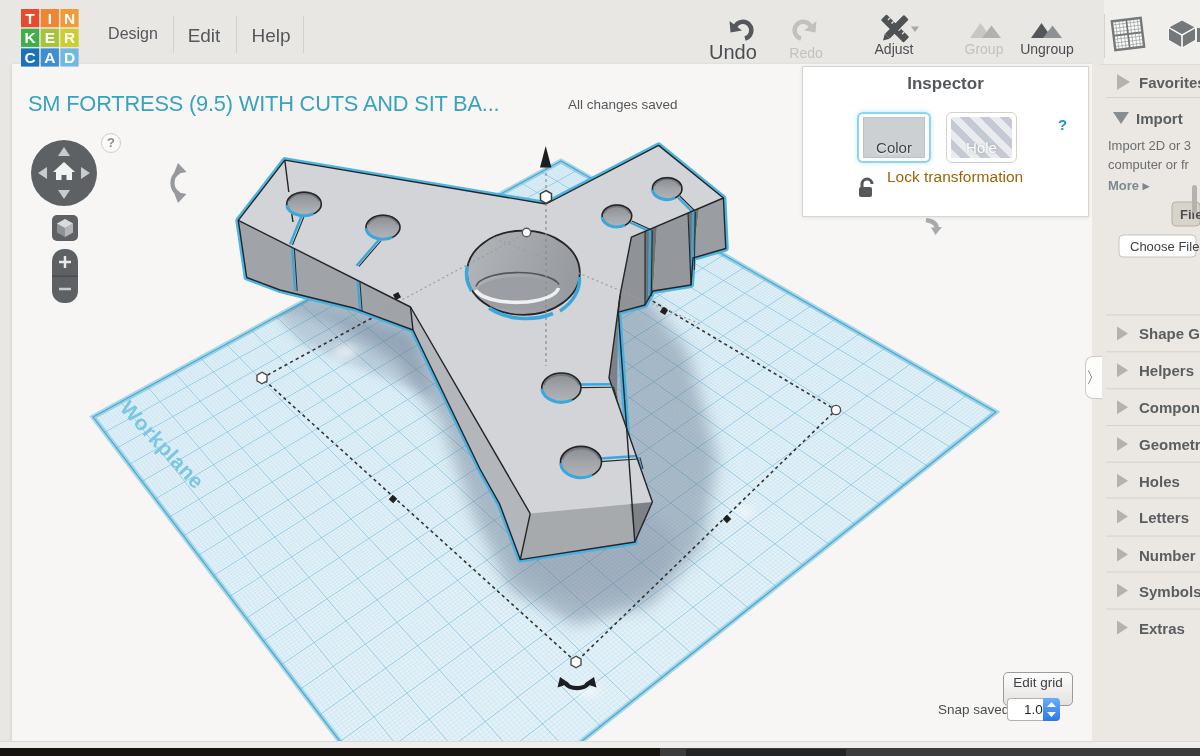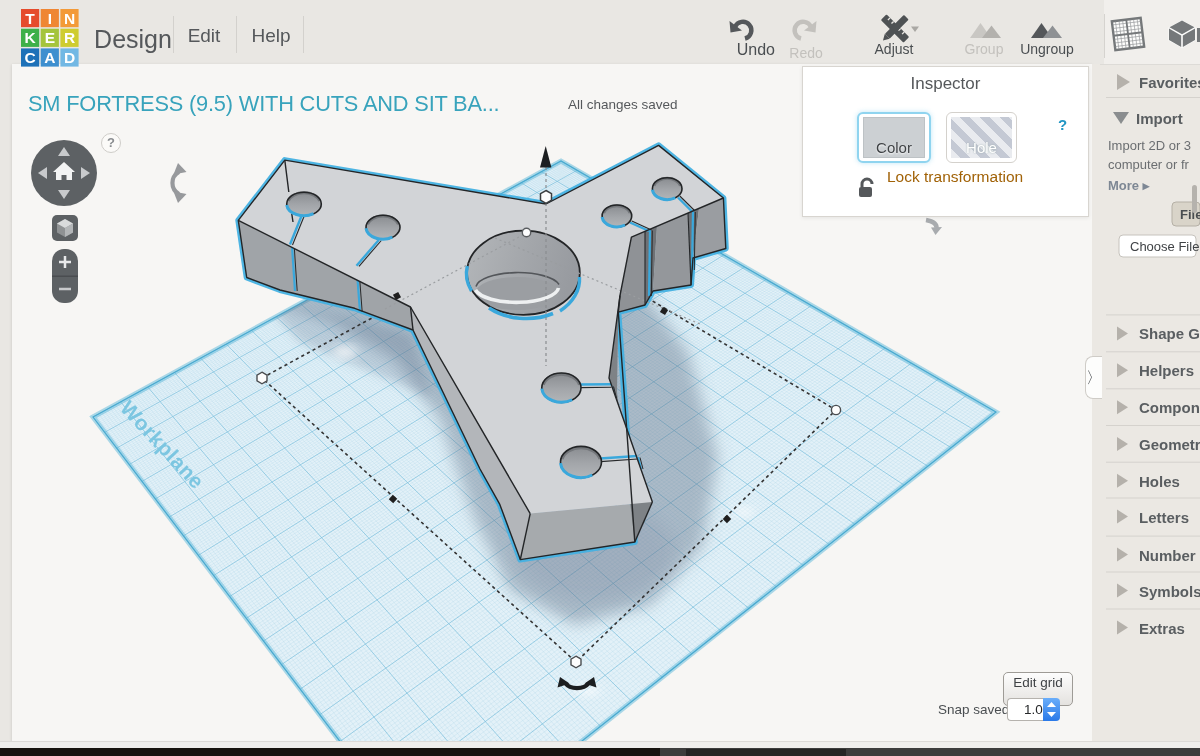--- a/index.html
+++ b/index.html
@@ -218,21 +218,21 @@
     <rect x="39.4" y="19.7" width="18.2" height="18.2" fill="#cfcc30"></rect>
     <text x="48.5" y="34.3" font-size="15.5" font-weight="bold" fill="#fff" text-anchor="middle">R</text>
     <rect x="0.0" y="39.4" width="18.2" height="18.2" fill="#1d71b8"></rect>
     <text x="9.1" y="54.0" font-size="15.5" font-weight="bold" fill="#fff" text-anchor="middle">C</text>
     <rect x="19.7" y="39.4" width="18.2" height="18.2" fill="#3d8fcf"></rect>
     <text x="28.799999999999997" y="54.0" font-size="15.5" font-weight="bold" fill="#fff" text-anchor="middle">A</text>
     <rect x="39.4" y="39.4" width="18.2" height="18.2" fill="#72b8e4"></rect>
     <text x="48.5" y="54.0" font-size="15.5" font-weight="bold" fill="#fff" text-anchor="middle">D</text>
   </svg>
 
-<div class="abs" style="left:83px;top:25px;width:100px;text-align:center;font-size:25px;color:#55585b">Design</div>
+<div class="abs" style="left:83px;top:25px;width:100px;text-align:center;font-size:16px;color:#55585b">Design</div>
 <div class="abs" style="left:169px;top:25px;width:70px;text-align:center;font-size:19px;color:#55585b">Edit</div>
 <div class="abs" style="left:236px;top:25px;width:70px;text-align:center;font-size:19px;color:#55585b">Help</div>
 <div class="abs" style="left:173px;top:16px;width:1px;height:37px;background:#d3d1cd"></div>
 <div class="abs" style="left:236px;top:16px;width:1px;height:37px;background:#d3d1cd"></div>
 <div class="abs" style="left:303px;top:16px;width:1px;height:37px;background:#d3d1cd"></div>
 
 <svg class="abs" style="left:690px;top:10px" width="510" height="54">
 
  <path d="M45 17 a 8.5 8.5 0 1 1 10 11.5" stroke="#55585b" stroke-width="4.4" fill="none"></path>
  <path d="M39.5 11 l1 11.5 l11.5 -2 Z" fill="#55585b"></path>
@@ -257,21 +257,21 @@
   </g>
  </g>
  <path d="M221 16.5 l8 0 l-4 5.5 Z" fill="#aaa8a4"></path>
 
  <path d="M280 28 l10.5 -15 l10.5 15 Z" fill="#c9c7c3"></path>
  <path d="M292 28 l9.5 -12.5 l9.5 12.5 Z" fill="#b3b1ad"></path>
 
  <path d="M341 28 l10.5 -15 l10.5 15 Z" fill="#54575a"></path>
  <path d="M353 28 l9.5 -12.5 l9.5 12.5 Z" fill="#8e9194"></path>
 </svg>
-<div class="abs" style="left:709px;top:41px;width:66px;text-align:right;font-size:16px;color:#4a4e51">Undo</div>
+<div class="abs" style="left:709px;top:41px;width:66px;text-align:left;font-size:20px;color:#4a4e51">Undo</div>
 <div class="abs" style="left:773px;top:45px;width:66px;text-align:center;font-size:14px;color:#c3c1bd">Redo</div>
 <div class="abs" style="left:861px;top:41px;width:66px;text-align:center;font-size:14px;color:#4a4e51">Adjust</div>
 <div class="abs" style="left:951px;top:41px;width:66px;text-align:center;font-size:14px;color:#c3c1bd">Group</div>
 <div class="abs" style="left:1007px;top:41px;width:80px;text-align:center;font-size:14px;color:#4a4e51">Ungroup</div>
 
 <div class="abs" style="left:1104px;top:0;width:96px;height:64px;background:#f1efec"></div>
 <svg class="abs" style="left:1096px;top:10px" width="104" height="54">
  <rect x="8" y="4" width="1" height="44" fill="#d5d3cf"></rect>
  <g transform="translate(32,24) rotate(-7)">
   <rect x="-14.5" y="-14.5" width="29" height="29" fill="#fdfdfc" stroke="#75787a" stroke-width="2.4"></rect>
@@ -322,21 +322,21 @@
   <path d="M0 -9 L8 -4.5 L0 0 L-8 -4.5 Z" fill="#d9dbdc"></path>
   <path d="M0 0 L8 -4.5 L8 4.5 L0 9 Z" fill="#b3b6b8"></path>
  </g>
  <rect x="24" y="112" width="26" height="54" rx="12" fill="#5d6164"></rect>
  <path d="M31 125 h12 M37 119 v12" stroke="#e8e9ea" stroke-width="2.5"></path>
  <rect x="24" y="138.5" width="26" height="1.5" fill="#4a4d50"></rect>
  <path d="M31 152 h12" stroke="#c8cacc" stroke-width="2.5"></path>
 </svg>
 
 <div class="abs" style="left:802px;top:66px;width:287px;height:151px;background:#fff;border:1px solid #d8d5d0;box-shadow:0 1px 4px rgba(0,0,0,0.08)"></div>
-<div class="abs" style="left:802px;top:74px;width:287px;text-align:center;font-size:17px;font-weight:normal;color:#55585b">Inspector</div>
+<div class="abs" style="left:802px;top:74px;width:287px;text-align:center;font-size:17px;font-weight:bold;color:#55585b">Inspector</div>
 <div class="abs" style="left:857px;top:112px;width:74px;height:51px;background:#fff;border:2px solid #8fd4ef;border-radius:6px;box-shadow:0 0 5px rgba(110,200,235,0.45)"></div>
 <div class="abs" style="left:863px;top:117px;width:62px;height:41px;background:#ccd0d3;border:1px solid #bdc2c5"></div>
 <div class="abs" style="left:857px;top:139px;width:74px;text-align:center;font-size:15px;font-weight:normal;color:#3f4245;text-shadow:0 1px 2px #fff">Color</div>
 <div class="abs" style="left:946px;top:112px;width:71px;height:51px;background:#fff;border:1px solid #d4d1cc;border-radius:6px"></div>
 <div class="abs" style="left:951px;top:117px;width:61px;height:41px;background:repeating-linear-gradient(45deg,#e9ebef 0 7px,#c4c9d4 7px 14px)"></div>
 <div class="abs" style="left:946px;top:139px;width:71px;text-align:center;font-size:15px;font-weight:normal;color:#fff;text-shadow:0 0 2px #9aa">Hole</div>
 <div class="abs" style="left:1058px;top:116px;font-size:15px;font-weight:bold;color:#2196c4">?</div>
 <svg class="abs" style="left:858px;top:177px" width="18" height="22">
  <path d="M4 10 v-3 a 5 5 0 0 1 10 0" stroke="#55585b" stroke-width="3" fill="none"></path>
  <rect x="1" y="10" width="13" height="10" rx="2" fill="#55585b"></rect>

